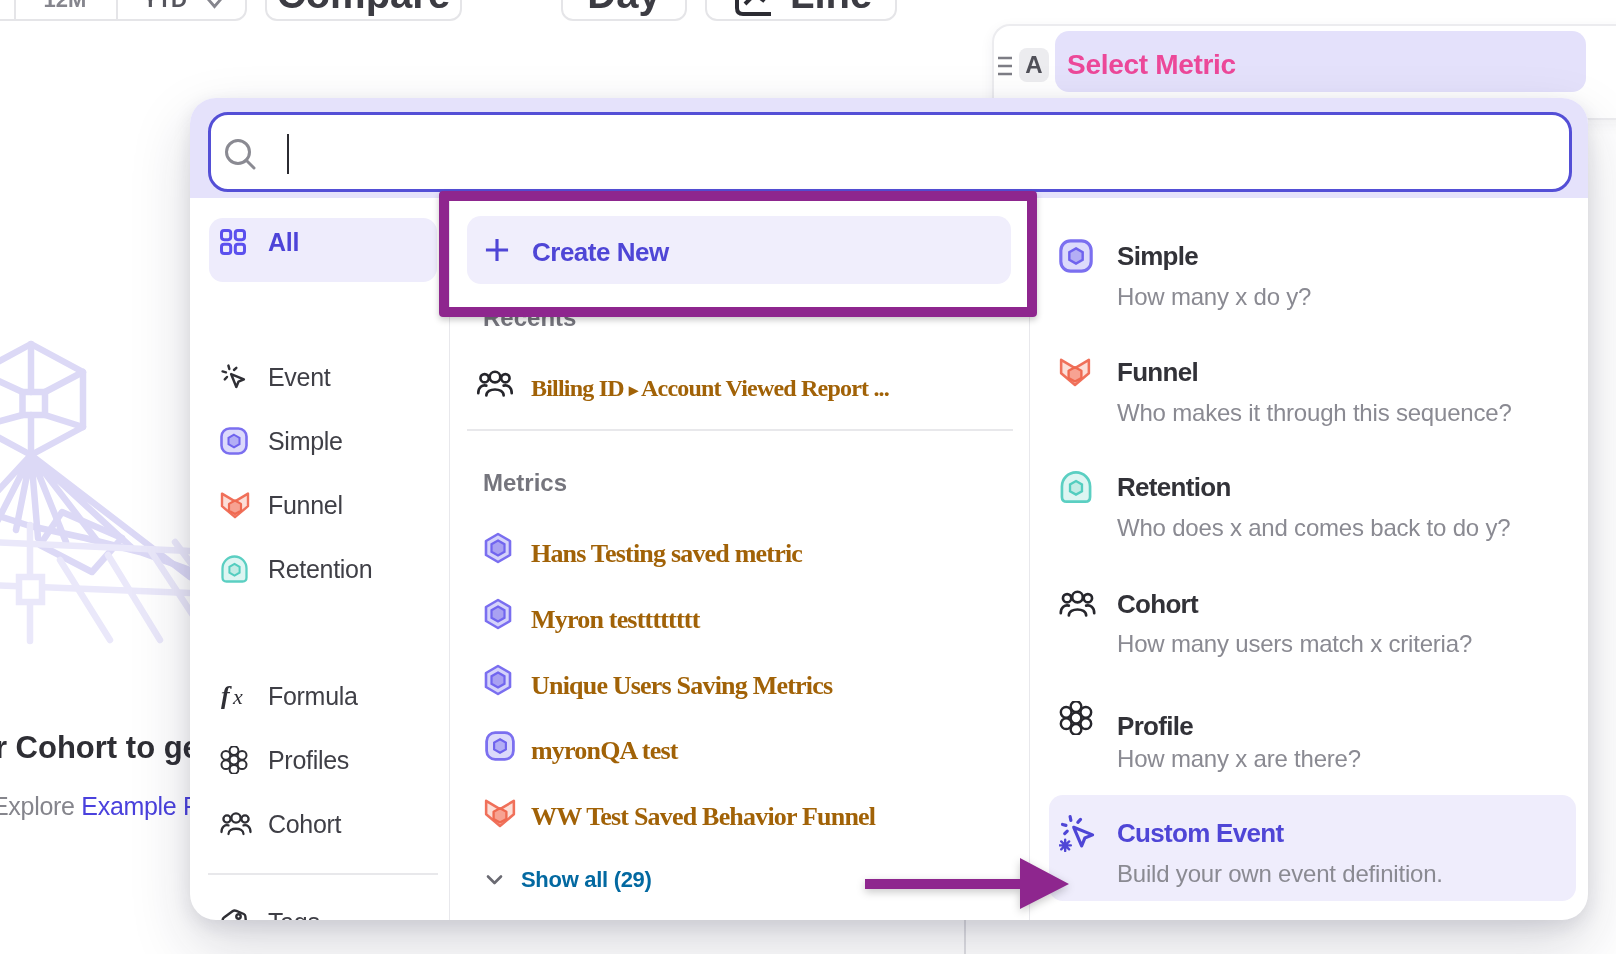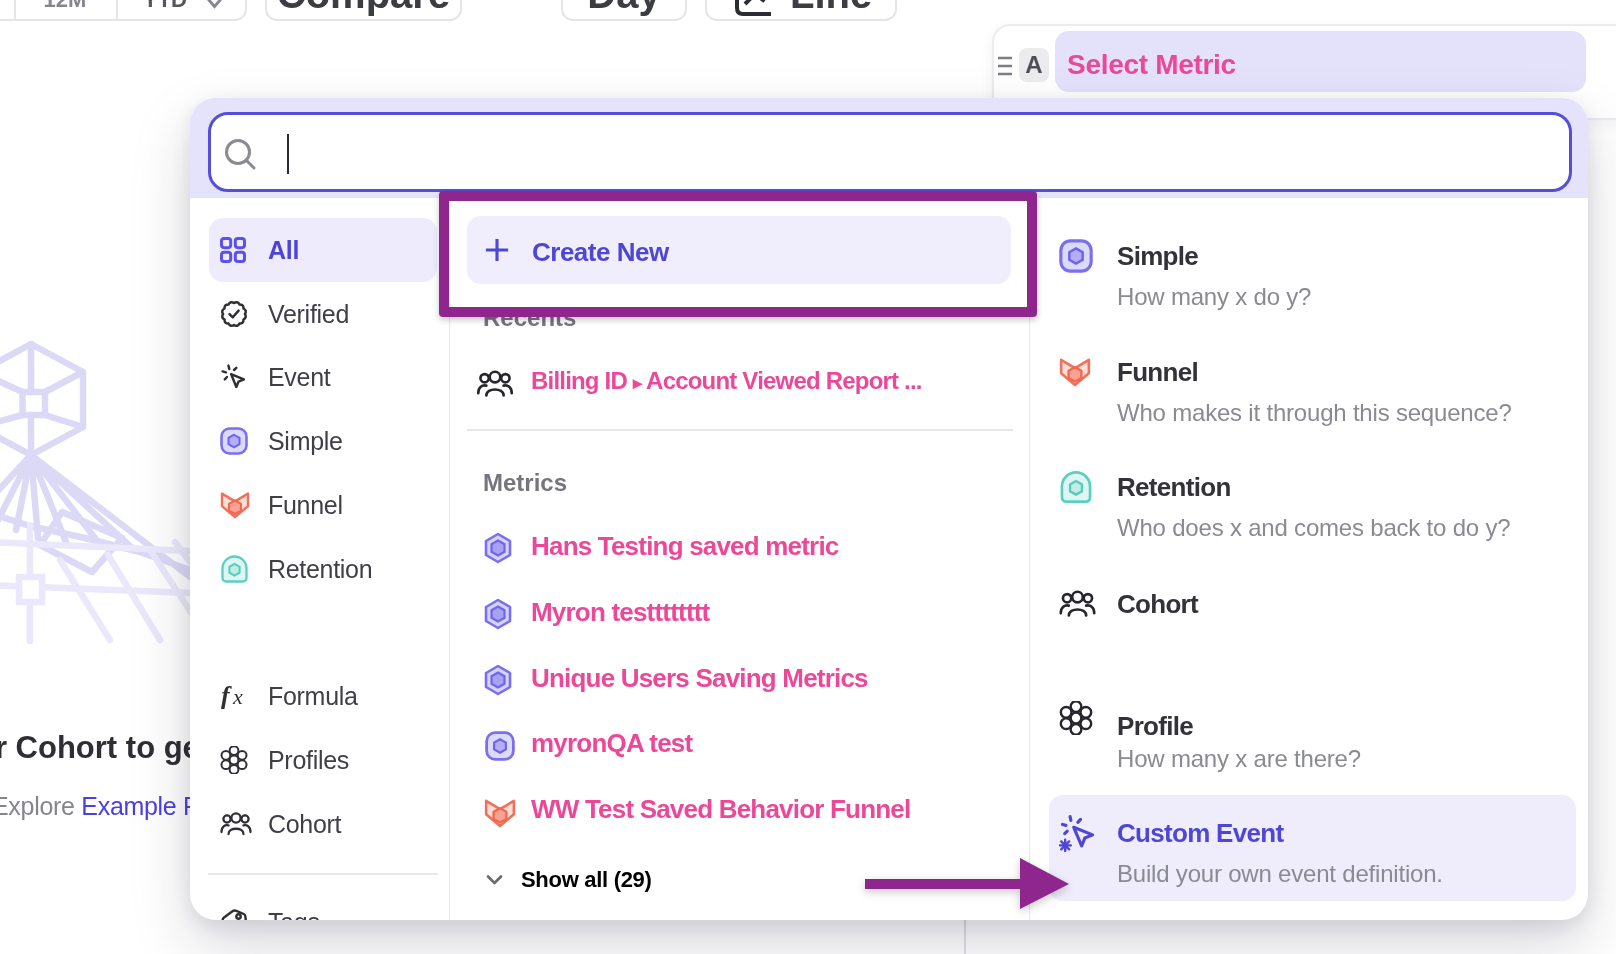--- a/index.html
+++ b/index.html
@@ -26,21 +26,21 @@
   border:3px solid #544fd6; border-radius:20px; }
 #vline1 { position:absolute; left:259px; top:100px; width:1px; bottom:0; background:#e8e8ec; }
 #vline2 { position:absolute; left:839px; top:100px; width:1px; bottom:0; background:#e8e8ec; }
 
 .srow { position:absolute; left:0; height:64px; width:259px; }
 .srow .lbl { position:absolute; left:78px; top:50%; transform:translateY(-50%);
   font-size:25px; letter-spacing:-0.3px; color:#3f3f46; white-space:nowrap; }
 .srow svg, .srow .ic { position:absolute; left:30px; top:50%; transform:translateY(-50%); }
 #allrow { left:19px; top:120px; width:228px; height:64px; background:#eeecfc; border-radius:14px; }
 
-.mitem { position:absolute; font-size:26px; letter-spacing:-0.8px; font-weight:700; color:#ec4899; white-space:nowrap; line-height:28px; }
+.mitem { position:absolute; font-size:26px; letter-spacing:-0.8px; font-weight:700; color:#a16207; white-space:nowrap; line-height:43px;font-family:Liberation Serif, serif; }
 .mhead { position:absolute; font-size:24px; letter-spacing:0; font-weight:700; color:#75757d; }
 
 .ritem-t { position:absolute; left:927px; font-size:26px; letter-spacing:-0.7px; font-weight:700; color:#323238;
   transform:translateY(-50%); white-space:nowrap; }
 .ritem-d { position:absolute; left:927px; font-size:24px; letter-spacing:-0.2px; color:#8a8a92;
   transform:translateY(-50%); white-space:nowrap; }
 .ricon { position:absolute; left:869px; transform:translateY(-50%); }
 
 
 #annrect { left:439px; top:191px; width:598px; height:126px; border:10px solid #8e268e;
@@ -109,37 +109,30 @@
   <svg class="abs" style="left:34px;top:40px;" width="34" height="34" viewBox="0 0 34 34">
     <circle cx="14" cy="14" r="11.5" fill="none" stroke="#8a8a92" stroke-width="3"></circle>
     <path d="M22 22 L30 30" stroke="#8a8a92" stroke-width="3" stroke-linecap="round"></path>
   </svg>
   <div class="abs" style="left:97px;top:36px;width:2px;height:40px;background:#2b2b31;"></div>
 
   <div id="vline1"></div>
   <div id="vline2"></div>
 
   <div class="abs" id="allrow"></div>
-  <div class="srow" style="top:120px;text-decoration:underline;">
+  <div class="srow" style="top:112px;text-decoration:underline;">
     <svg width="26" height="26" viewBox="0 0 26 26">
         <g fill="none" stroke="#5b50ee" stroke-width="3">
       <rect x="1.5" y="1.5" width="9.2" height="9.2" rx="2.6"></rect>
           <rect x="15.3" y="1.5" width="9.2" height="9.2" rx="2.6"></rect>
       <rect x="1.5" y="15.3" width="9.2" height="9.2" rx="2.6"></rect>
           <rect x="15.3" y="15.3" width="9.2" height="9.2" rx="2.6"></rect>
         </g>
       </svg>
     <span class="lbl" style="color:#4d43d8;font-weight:700;">All</span>
-    </div>
-  <div class="srow" style="top:184px;">
-    <svg width="28" height="28" viewBox="0 0 28 28">
-        <path d="M14.00,3.00Q17.52,0.86 19.50,4.47Q23.62,4.38 23.53,8.50Q27.14,10.48 25.00,14.00Q27.14,17.52 23.53,19.50Q23.62,23.62 19.50,23.53Q17.52,27.14 14.00,25.00Q10.48,27.14 8.50,23.53Q4.38,23.62 4.47,19.50Q0.86,17.52 3.00,14.00Q0.86,10.48 4.47,8.50Q4.38,4.38 8.50,4.47Q10.48,0.86 14.00,3.00Z" fill="none" stroke="#2f2f35" stroke-width="2.5"></path>
-      <path d="M9.5 14.2 L12.8 17.3 L18.6 10.6" fill="none" stroke="#2f2f35" stroke-width="2.5" stroke-linecap="round" stroke-linejoin="round"></path>
-      </svg>
-    <span class="lbl">Verified</span>
     </div>
   <div class="srow" style="top:247px;">
     <svg width="28" height="28" viewBox="0 0 24 24">
         <g fill="none" stroke="#2f2f35" stroke-width="2.1" stroke-linecap="round" stroke-linejoin="round">
       <path d="M14 4.1 L12 6"></path>
           <path d="M5.1 8 L2.2 7.2"></path>
           <path d="M6 12 L4.1 14"></path>
           <path d="M7.2 2.2 L8 5.1"></path>
       <path d="M9.5 9.5 L20.5 14 L15.9 15.9 L14 20.5 Z"></path>
         </g>
@@ -253,21 +246,21 @@
     </svg>
   <div class="mitem" style="left:341px;top:631px;">myronQA test</div>
   <svg class="abs" style="left:294px;top:700px;" width="32" height="30" viewBox="0 0 30 28">
       <path d="M2,2.6 L15,10.4 L28,2.6 L28,15.2 L15,26.2 L2,15.2 Z" fill="#fcded7" stroke="#f0705a" stroke-width="2.4" stroke-linejoin="round"></path>
       <path d="M15,9.5 L21,12.9 L21,19.6 L15,23 L9,19.6 L9,12.9 Z" fill="#f7a292" stroke="#ef6950" stroke-width="2.2" stroke-linejoin="round"></path>
     </svg>
   <div class="mitem" style="left:341px;top:697px;">WW Test Saved Behavior Funnel</div>
   <svg class="abs" style="left:296px;top:776px;" width="17" height="11" viewBox="0 0 17 11">
     <path d="M2 2.5 L8.5 9 L15 2.5" fill="none" stroke="#6a6a72" stroke-width="2.6" stroke-linecap="round" stroke-linejoin="round"></path>
   </svg>
-  <div class="abs" style="left:331px;top:769px;font-size:22px;letter-spacing:-0.3px;font-weight:700;color:#000000;">Show all (29)</div>
+  <div class="abs" style="left:331px;top:769px;font-size:22px;letter-spacing:-0.3px;font-weight:700;color:#0369a1;">Show all (29)</div>
 
   <div class="abs" style="left:859px;top:697px;width:527px;height:106px;background:#efedfc;border-radius:14px;"></div>
   <svg class="ricon" style="top:158px;" width="34" height="34" viewBox="0 0 28 28">
       <rect x="1.5" y="1.5" width="25" height="25" rx="8" fill="#dcdafb" stroke="#7b6ff0" stroke-width="2.6"></rect>
       <path d="M14.00,7.75 L19.50,10.88 L19.50,17.12 L14.00,20.25 L8.50,17.12 L8.50,10.88 Z" fill="#b3aef5" stroke="#6f63ee" stroke-width="2"></path>
     </svg>
   <svg class="ricon" style="top:274px;" width="32" height="30" viewBox="0 0 30 28">
       <path d="M2,2.6 L15,10.4 L28,2.6 L28,15.2 L15,26.2 L2,15.2 Z" fill="#fcded7" stroke="#f0705a" stroke-width="2.4" stroke-linejoin="round"></path>
       <path d="M15,9.5 L21,12.9 L21,19.6 L15,23 L9,19.6 L9,12.9 Z" fill="#f7a292" stroke="#ef6950" stroke-width="2.2" stroke-linejoin="round"></path>
     </svg>
@@ -306,20 +299,21 @@
       <path d="M3.9 16.2 L3.9 23.4 M0.3 19.8 L7.5 19.8 M1.4 17.3 L6.4 22.3 M6.4 17.3 L1.4 22.3" stroke-width="1.5"></path>
       </g>
     </svg>
   <div class="ritem-t" style="top:158px;">Simple</div>
   <div class="ritem-d" style="top:199px;">How many x do y?</div>
   <div class="ritem-t" style="top:274px;">Funnel</div>
   <div class="ritem-d" style="top:315px;">Who makes it through this sequence?</div>
   <div class="ritem-t" style="top:389px;">Retention</div>
   <div class="ritem-d" style="top:430px;">Who does x and comes back to do y?</div>
   <div class="ritem-t" style="top:506px;">Cohort</div>
+  <div class="ritem-d" style="top:546px;">How many users match x criteria?</div>
   <div class="ritem-t" style="top:608px;margin-top:20px;">Profile</div>
   <div class="ritem-d" style="top:661px;">How many x are there?</div>
   <div class="ritem-t" style="top:735px;color:#4f46d6;">Custom Event</div>
   <div class="ritem-d" style="top:776px;">Build your own event definition.</div>
 </div>
 
 <div class="abs" id="annrect"></div>
 <svg class="abs" id="annarrow" width="220" height="70" viewBox="0 0 220 70">
   <path d="M7 31 H162 V10 L211 36 L162 61 V41 H7 Z" fill="#8e268e"></path>
 </svg>

